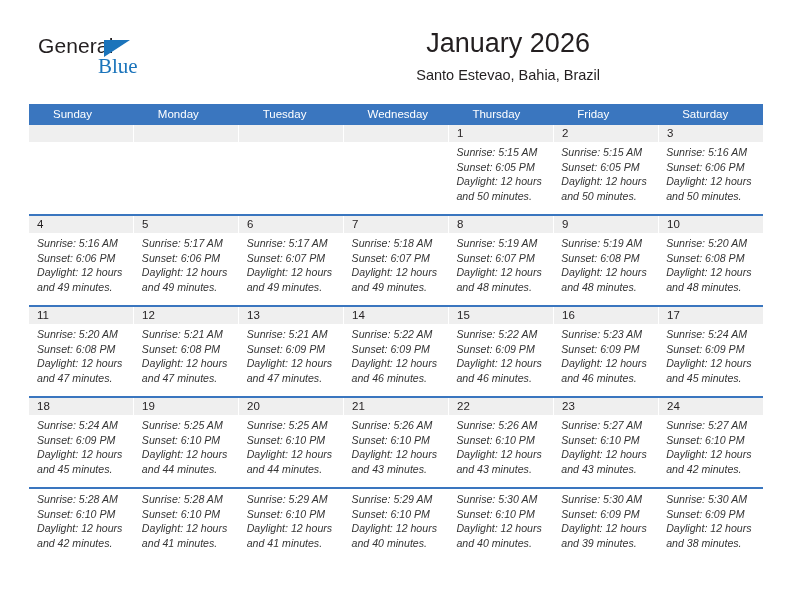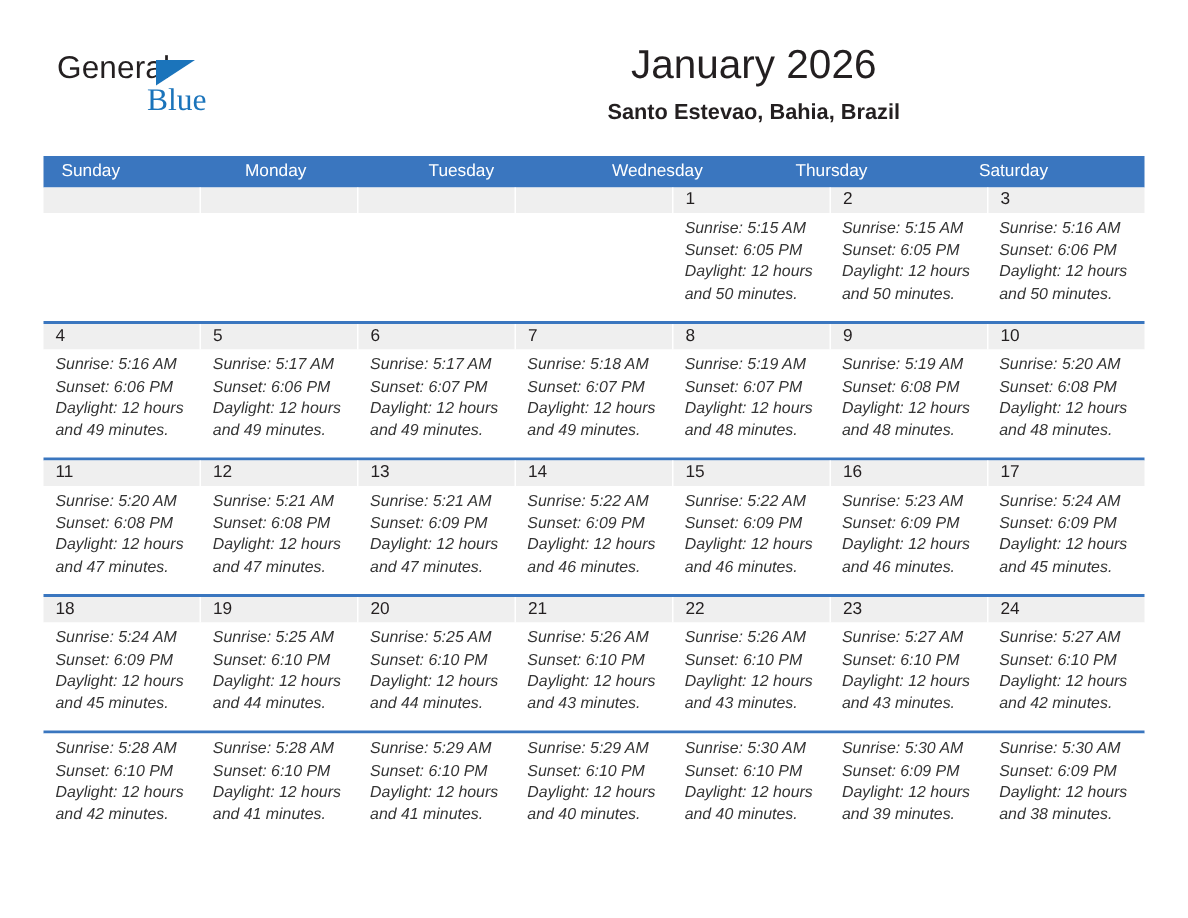--- a/index.html
+++ b/index.html
@@ -73,41 +73,40 @@
     line-height: 34px;
     color: #231f20;
     white-space: nowrap;
   }
   .cal-sub {
     font-size: 14.5px;
     line-height: 22px;
     margin-top: 4px;
     color: #231f20;
     white-space: nowrap;
-    font-weight: bold;
   }
 
   
   .calendar {
     position: absolute;
     left: 29px;
     top: 104px;
     width: 734px;
   }
   .weekhead {
     display: flex;
     background: #3a76bf;
     height: 21px;
   }
   .weekhead .dh {
     flex: 1 1 0;
     color: #ffffff;
     font-size: 11.5px;
     line-height: 21px;
-    padding-left: 12px;
+    padding-left: 24px;
     box-sizing: border-box;
     white-space: nowrap;
   }
   .weekrow {
     border-top: 2px solid #3a76bf;
   }
   .weekrow:first-of-type {
     border-top: none;
   }
   .daystrip {
@@ -162,20 +161,21 @@
 
   </div>
 
   <div class="calendar">
     <div class="weekhead">
         <div class="dh">Sunday</div>
         <div class="dh">Monday</div>
         <div class="dh">Tuesday</div>
         <div class="dh">Wednesday</div>
         <div class="dh">Thursday</div>
+        <div class="dh">Friday</div>
         <div class="dh">Saturday</div>
       </div>
     <div id="weeks-container">
         <div class="weekrow">
           <div class="daystrip">
             <div class="dnum"></div>
             <div class="dnum"></div>
             <div class="dnum"></div>
             <div class="dnum"></div>
             <div class="dnum">1</div>

